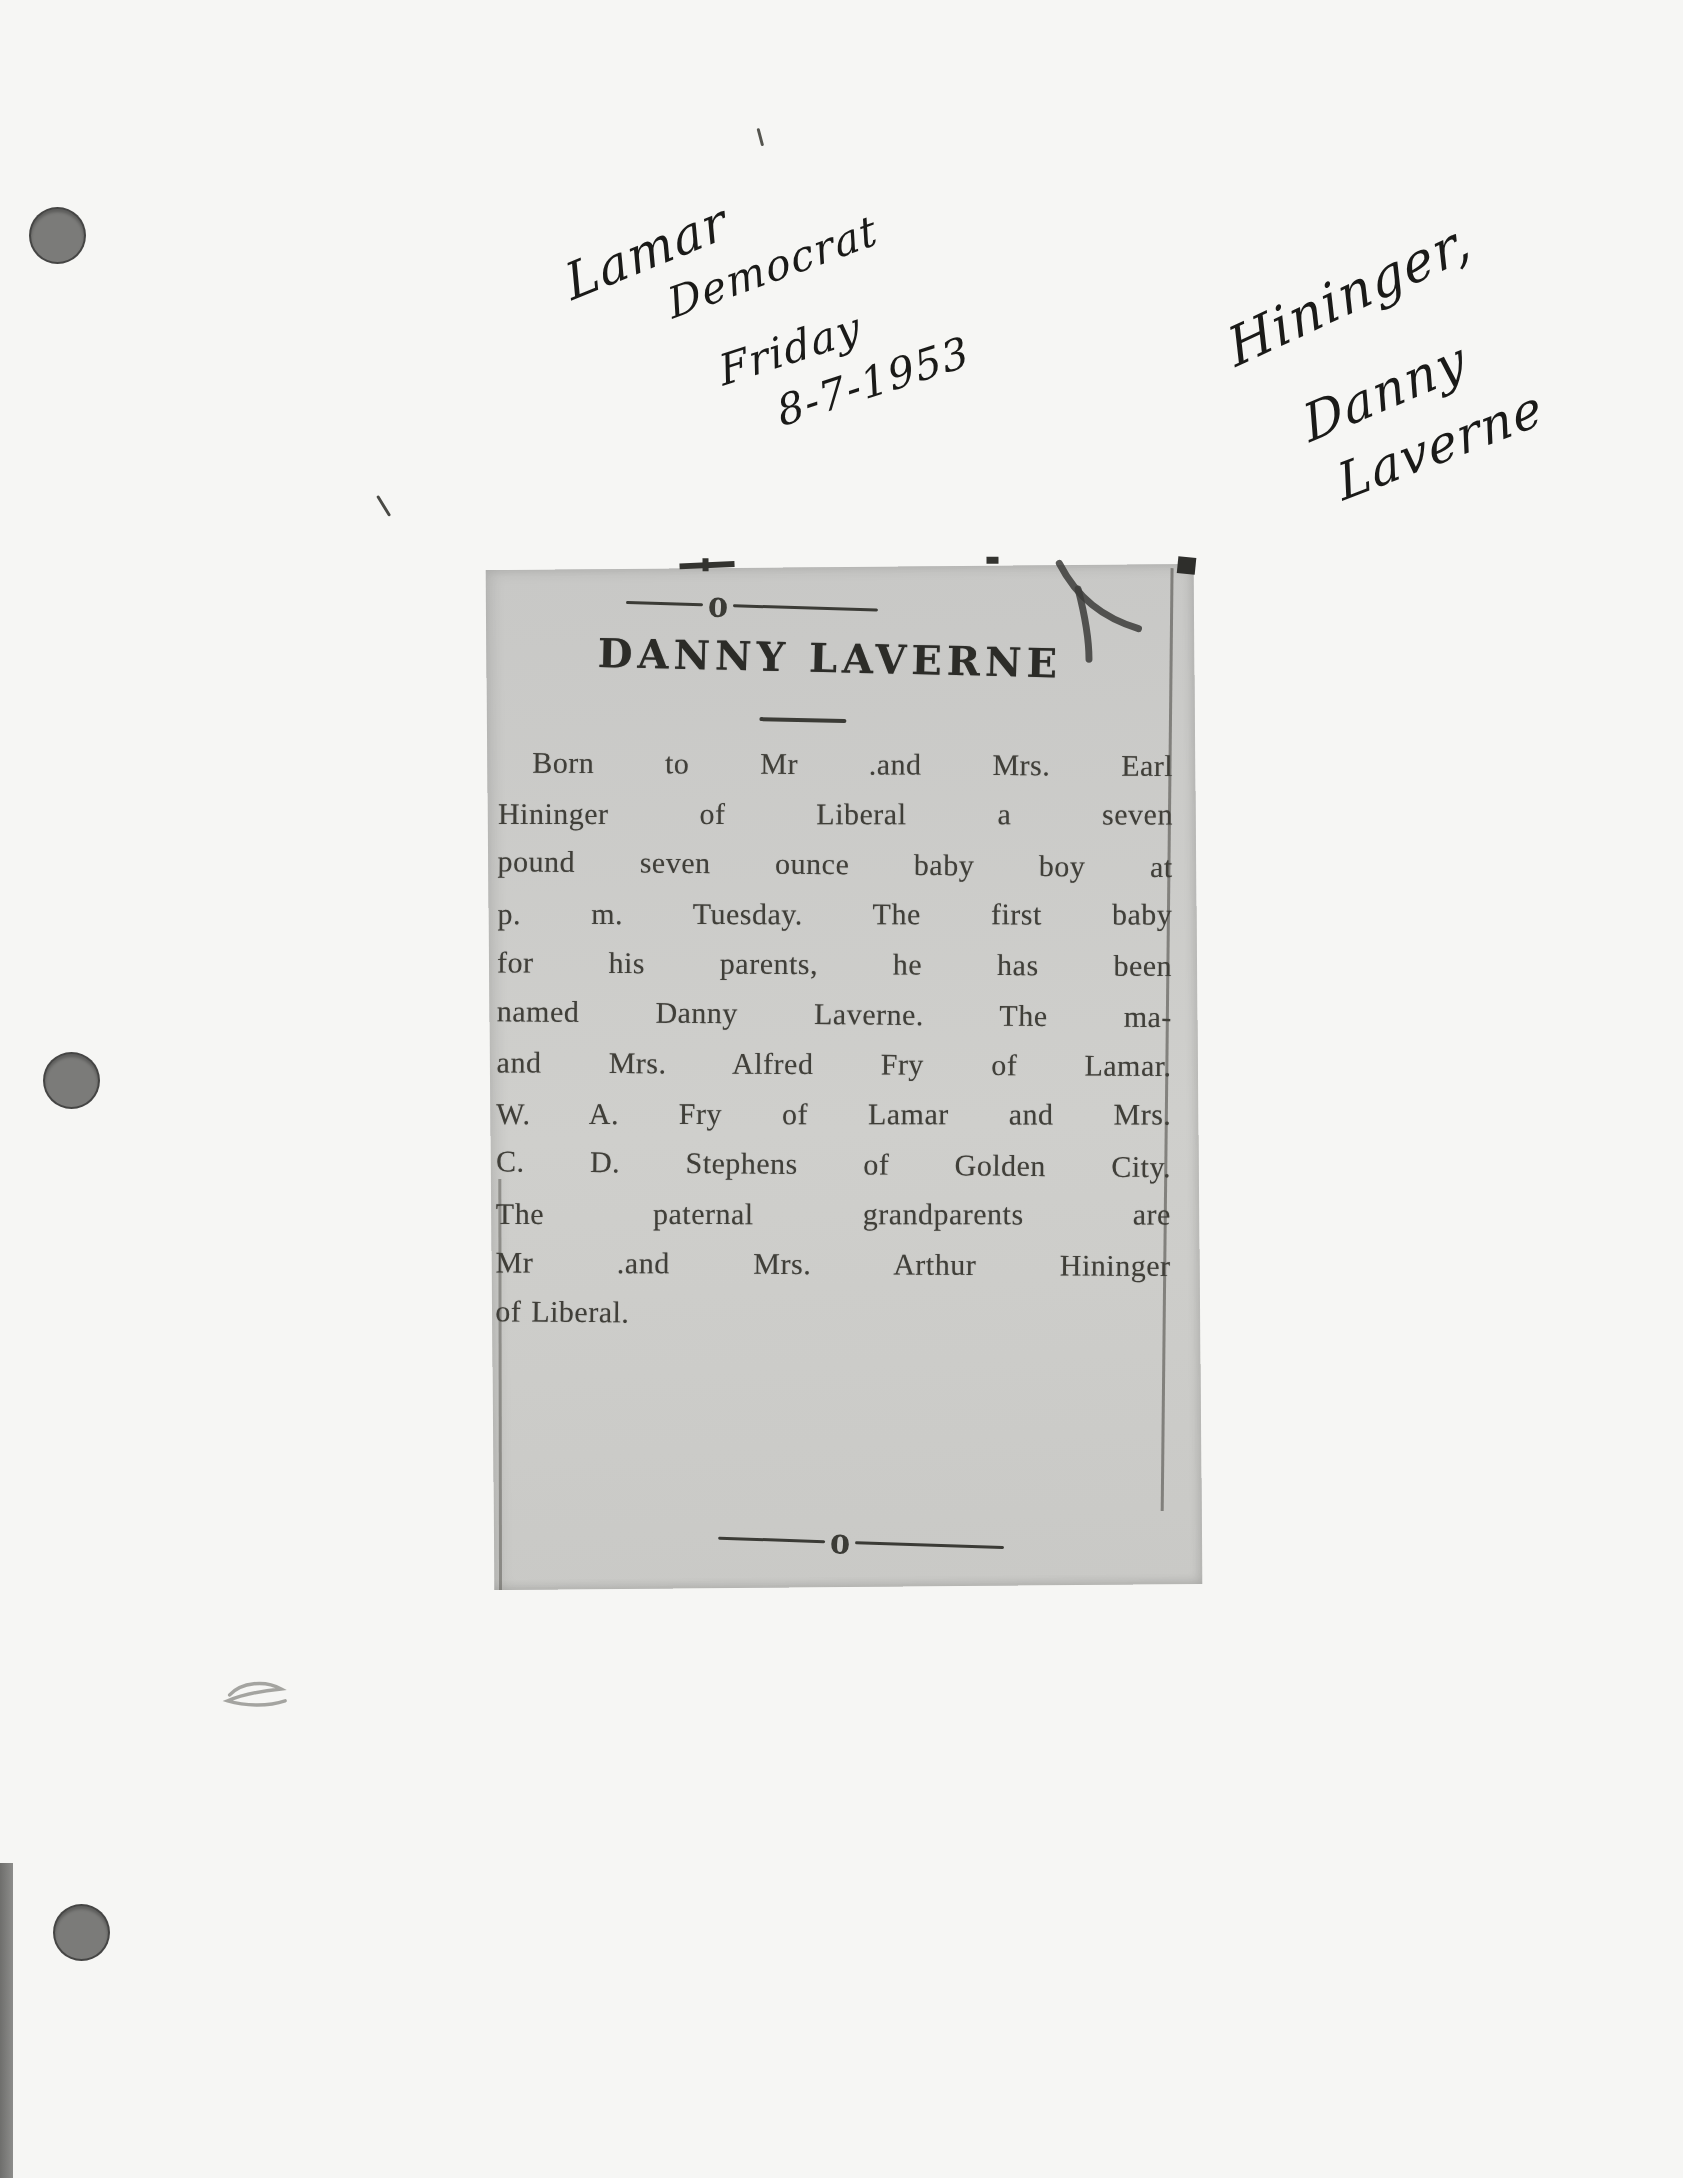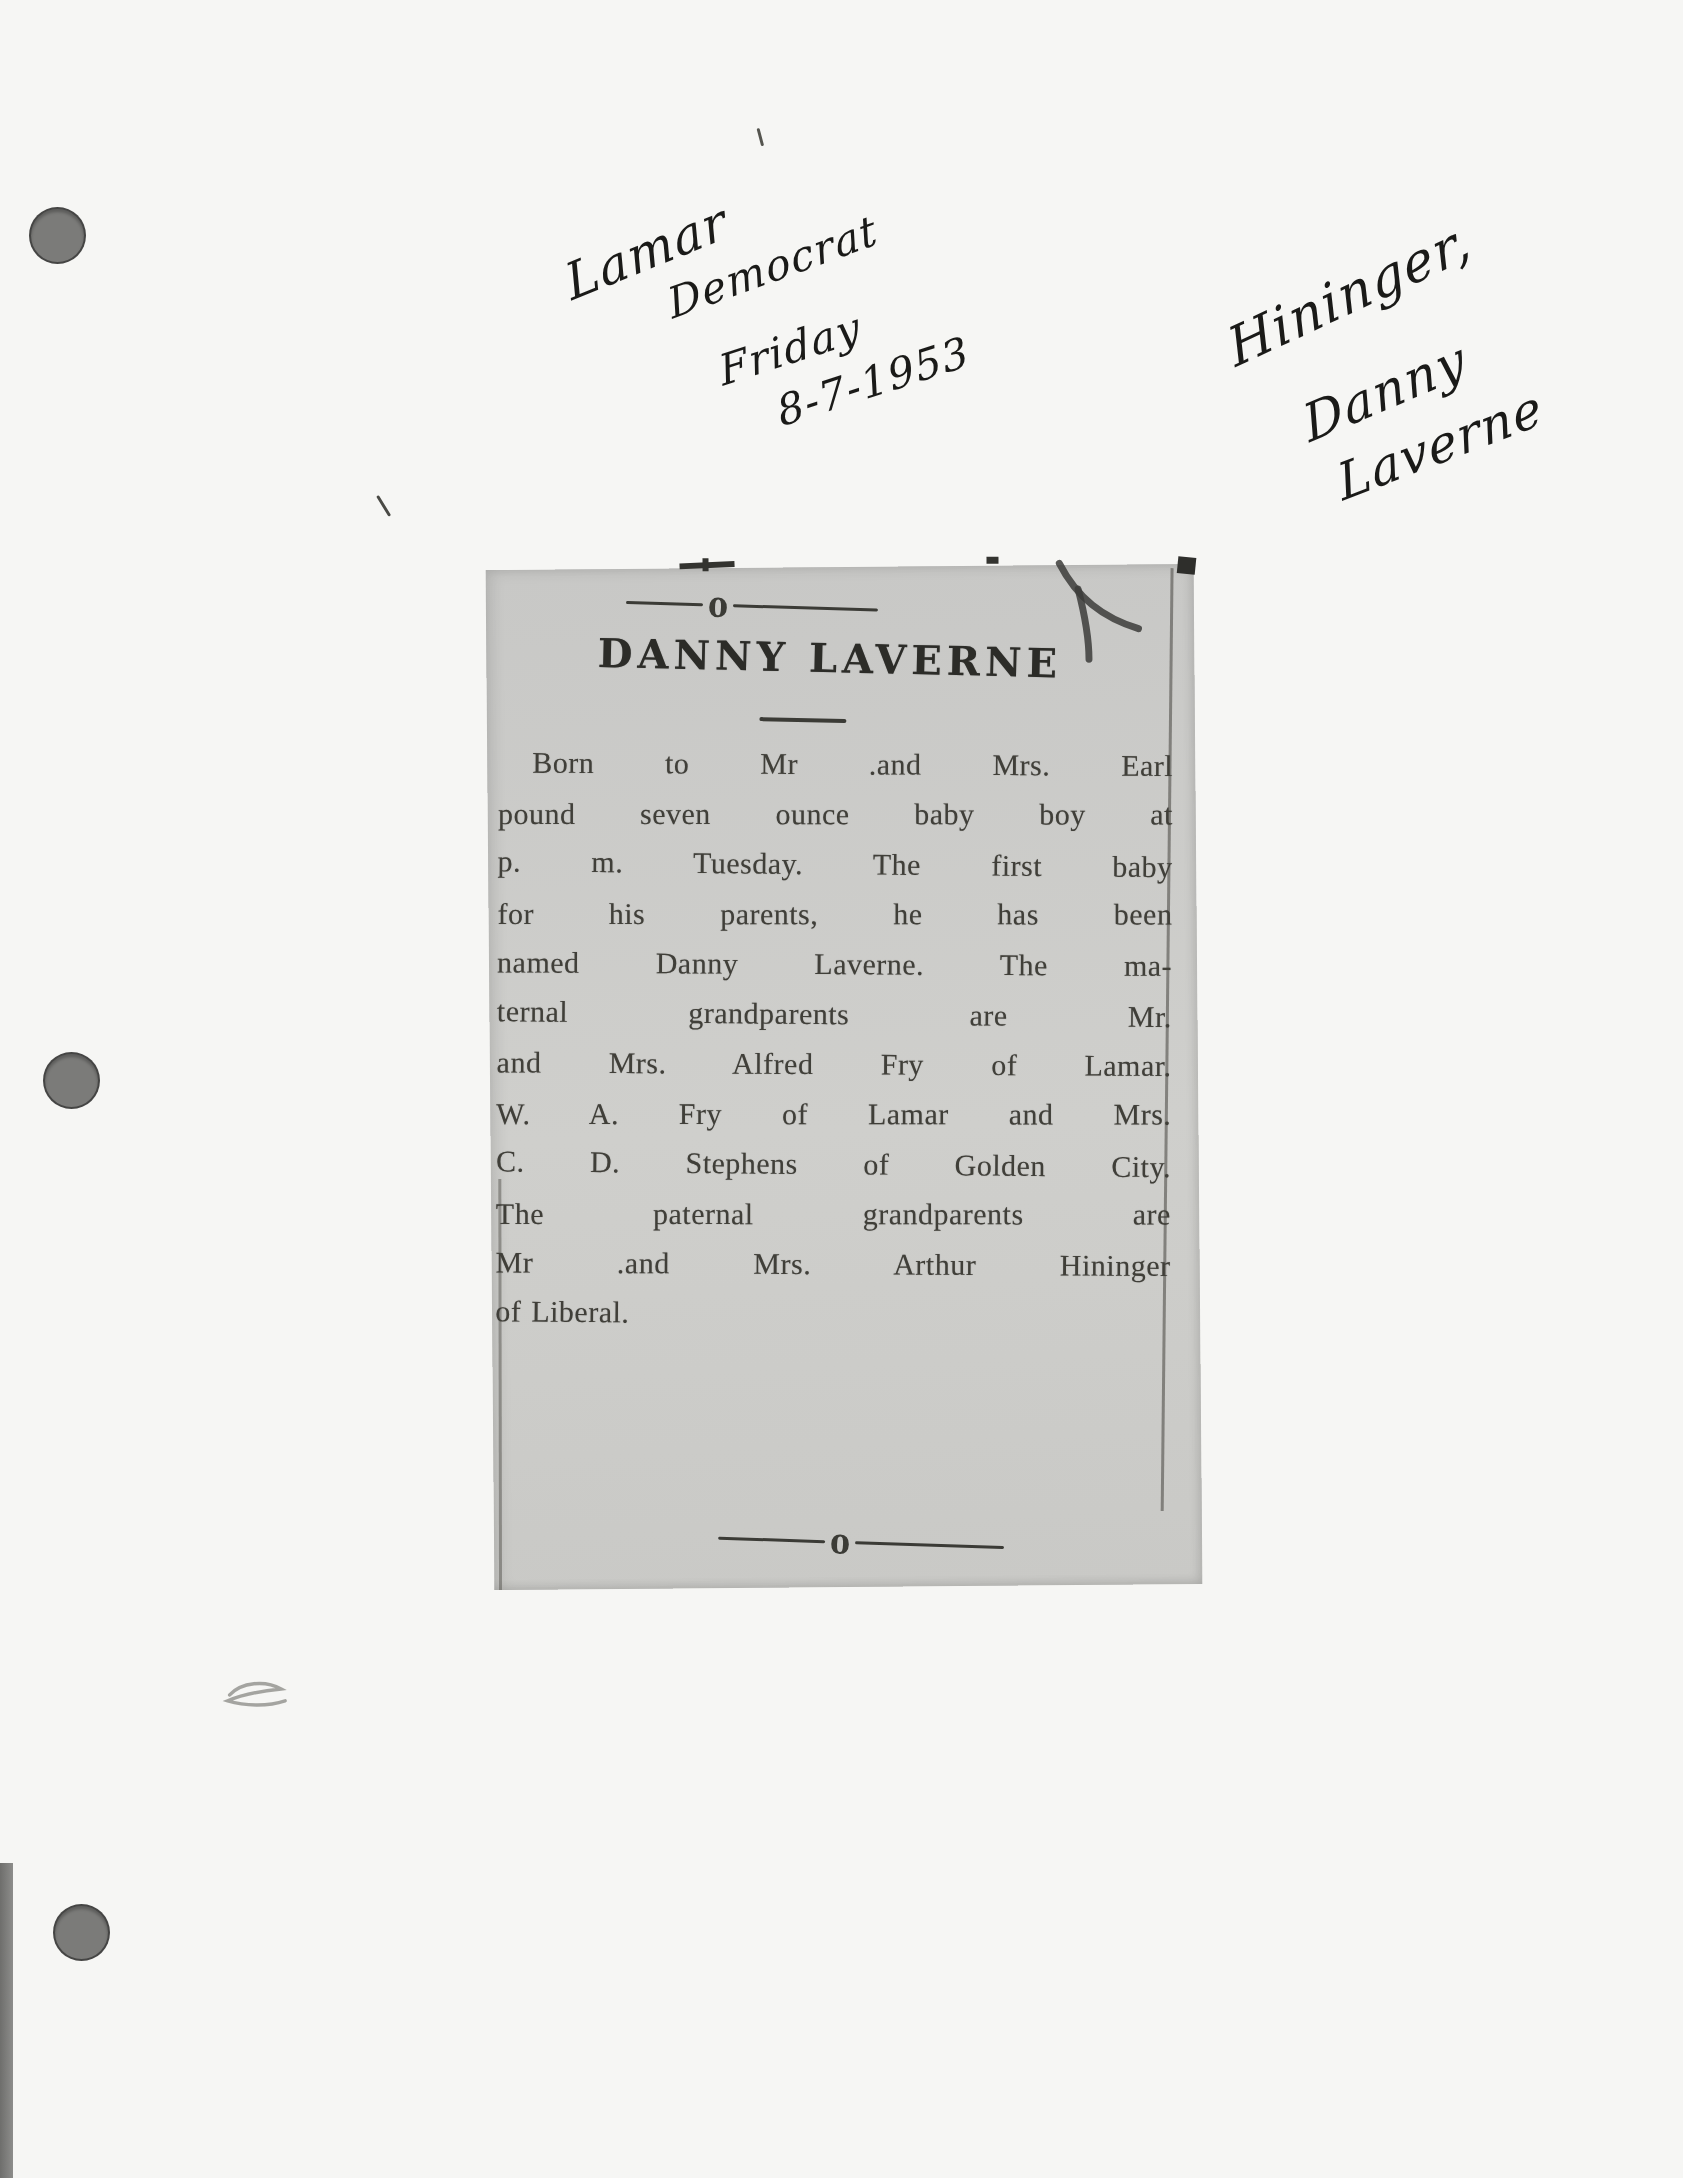--- a/index.html
+++ b/index.html
@@ -133,31 +133,31 @@
         <span class="dline l2"></span>
       </div>
 
       <div class="headline">DANNY LAVERNE</div>
       <div class="headline-dash"></div>
 
       <div class="body-text">
 
           <div class="bline">Born to Mr .and Mrs. Earl</div>
 
+          <div class="bline">Hininger of Liberal a seven</div>
 
           <div class="bline">pound seven ounce baby boy at</div>
 
 
           <div class="bline">p. m. Tuesday. The first baby</div>
 
           <div class="bline">for his parents, he has been</div>
 
           <div class="bline">named Danny Laverne. The ma-</div>
 
-          <div class="bline">ternal grandparents are Mr.</div>
 
           <div class="bline">and Mrs. Alfred Fry of Lamar.</div>
 
 
           <div class="bline">W. A. Fry of Lamar and Mrs.</div>
 
           <div class="bline">C. D. Stephens of Golden City.</div>
 
           <div class="bline">The paternal grandparents are</div>
 

